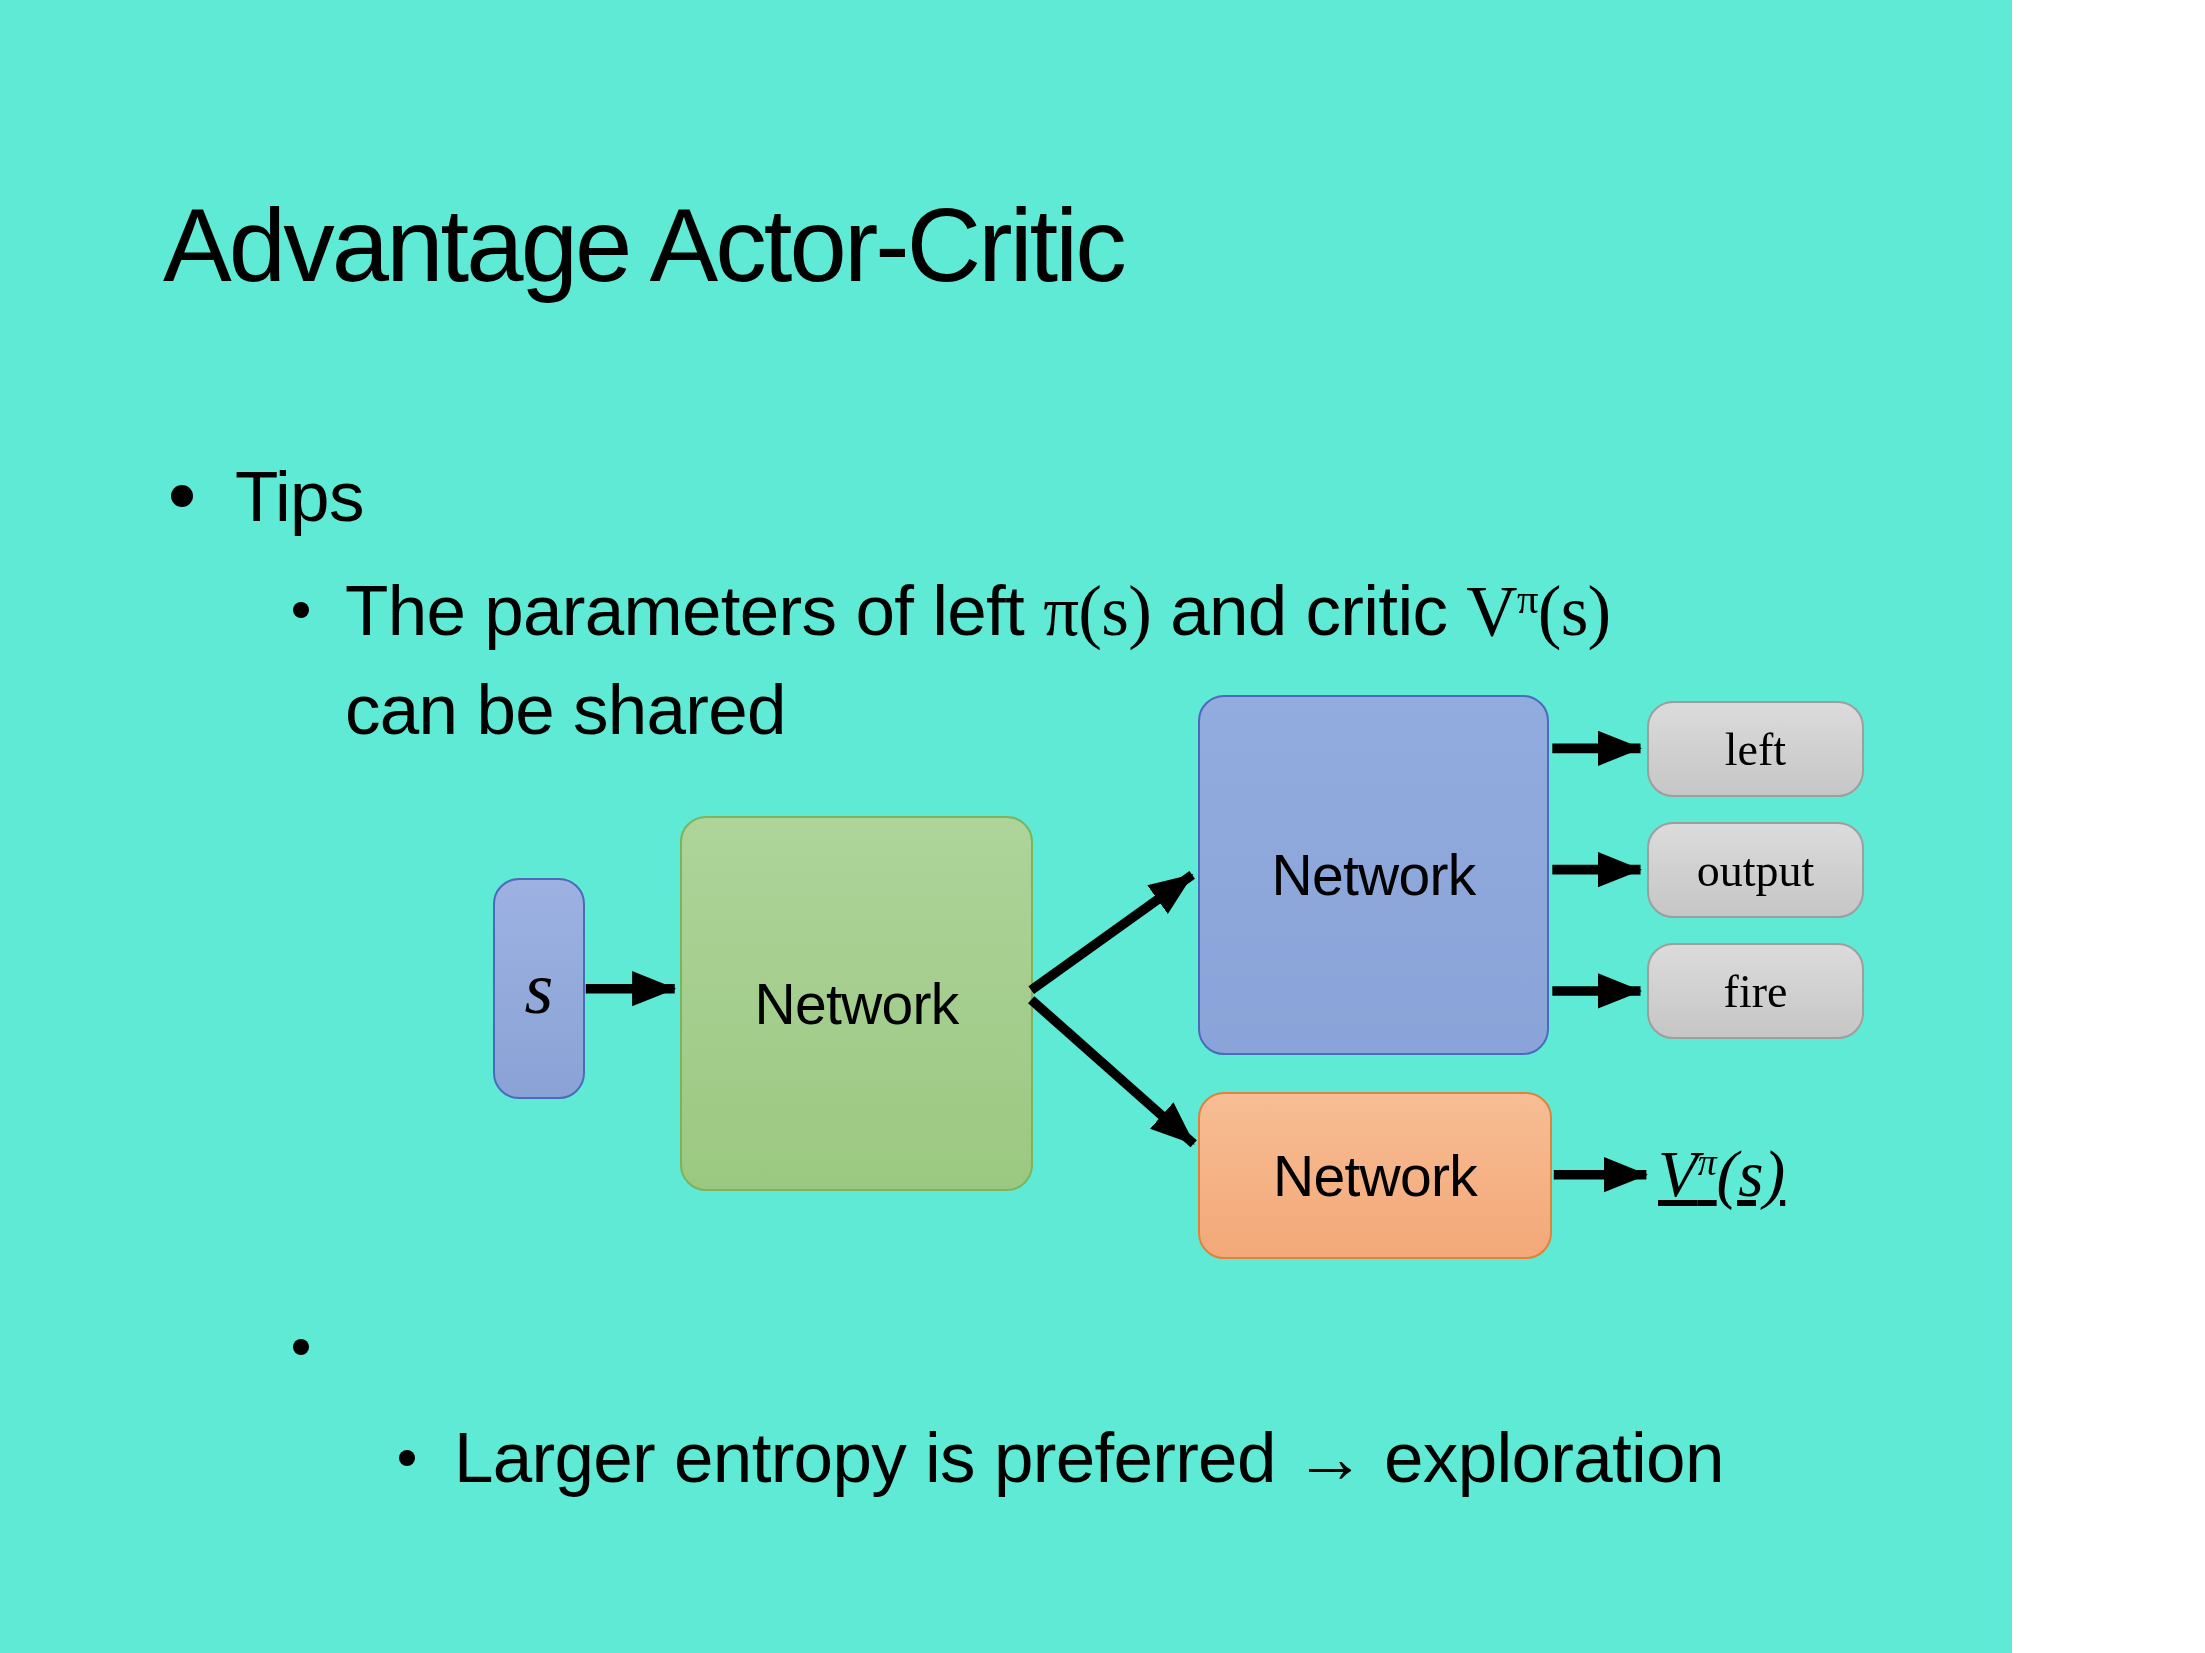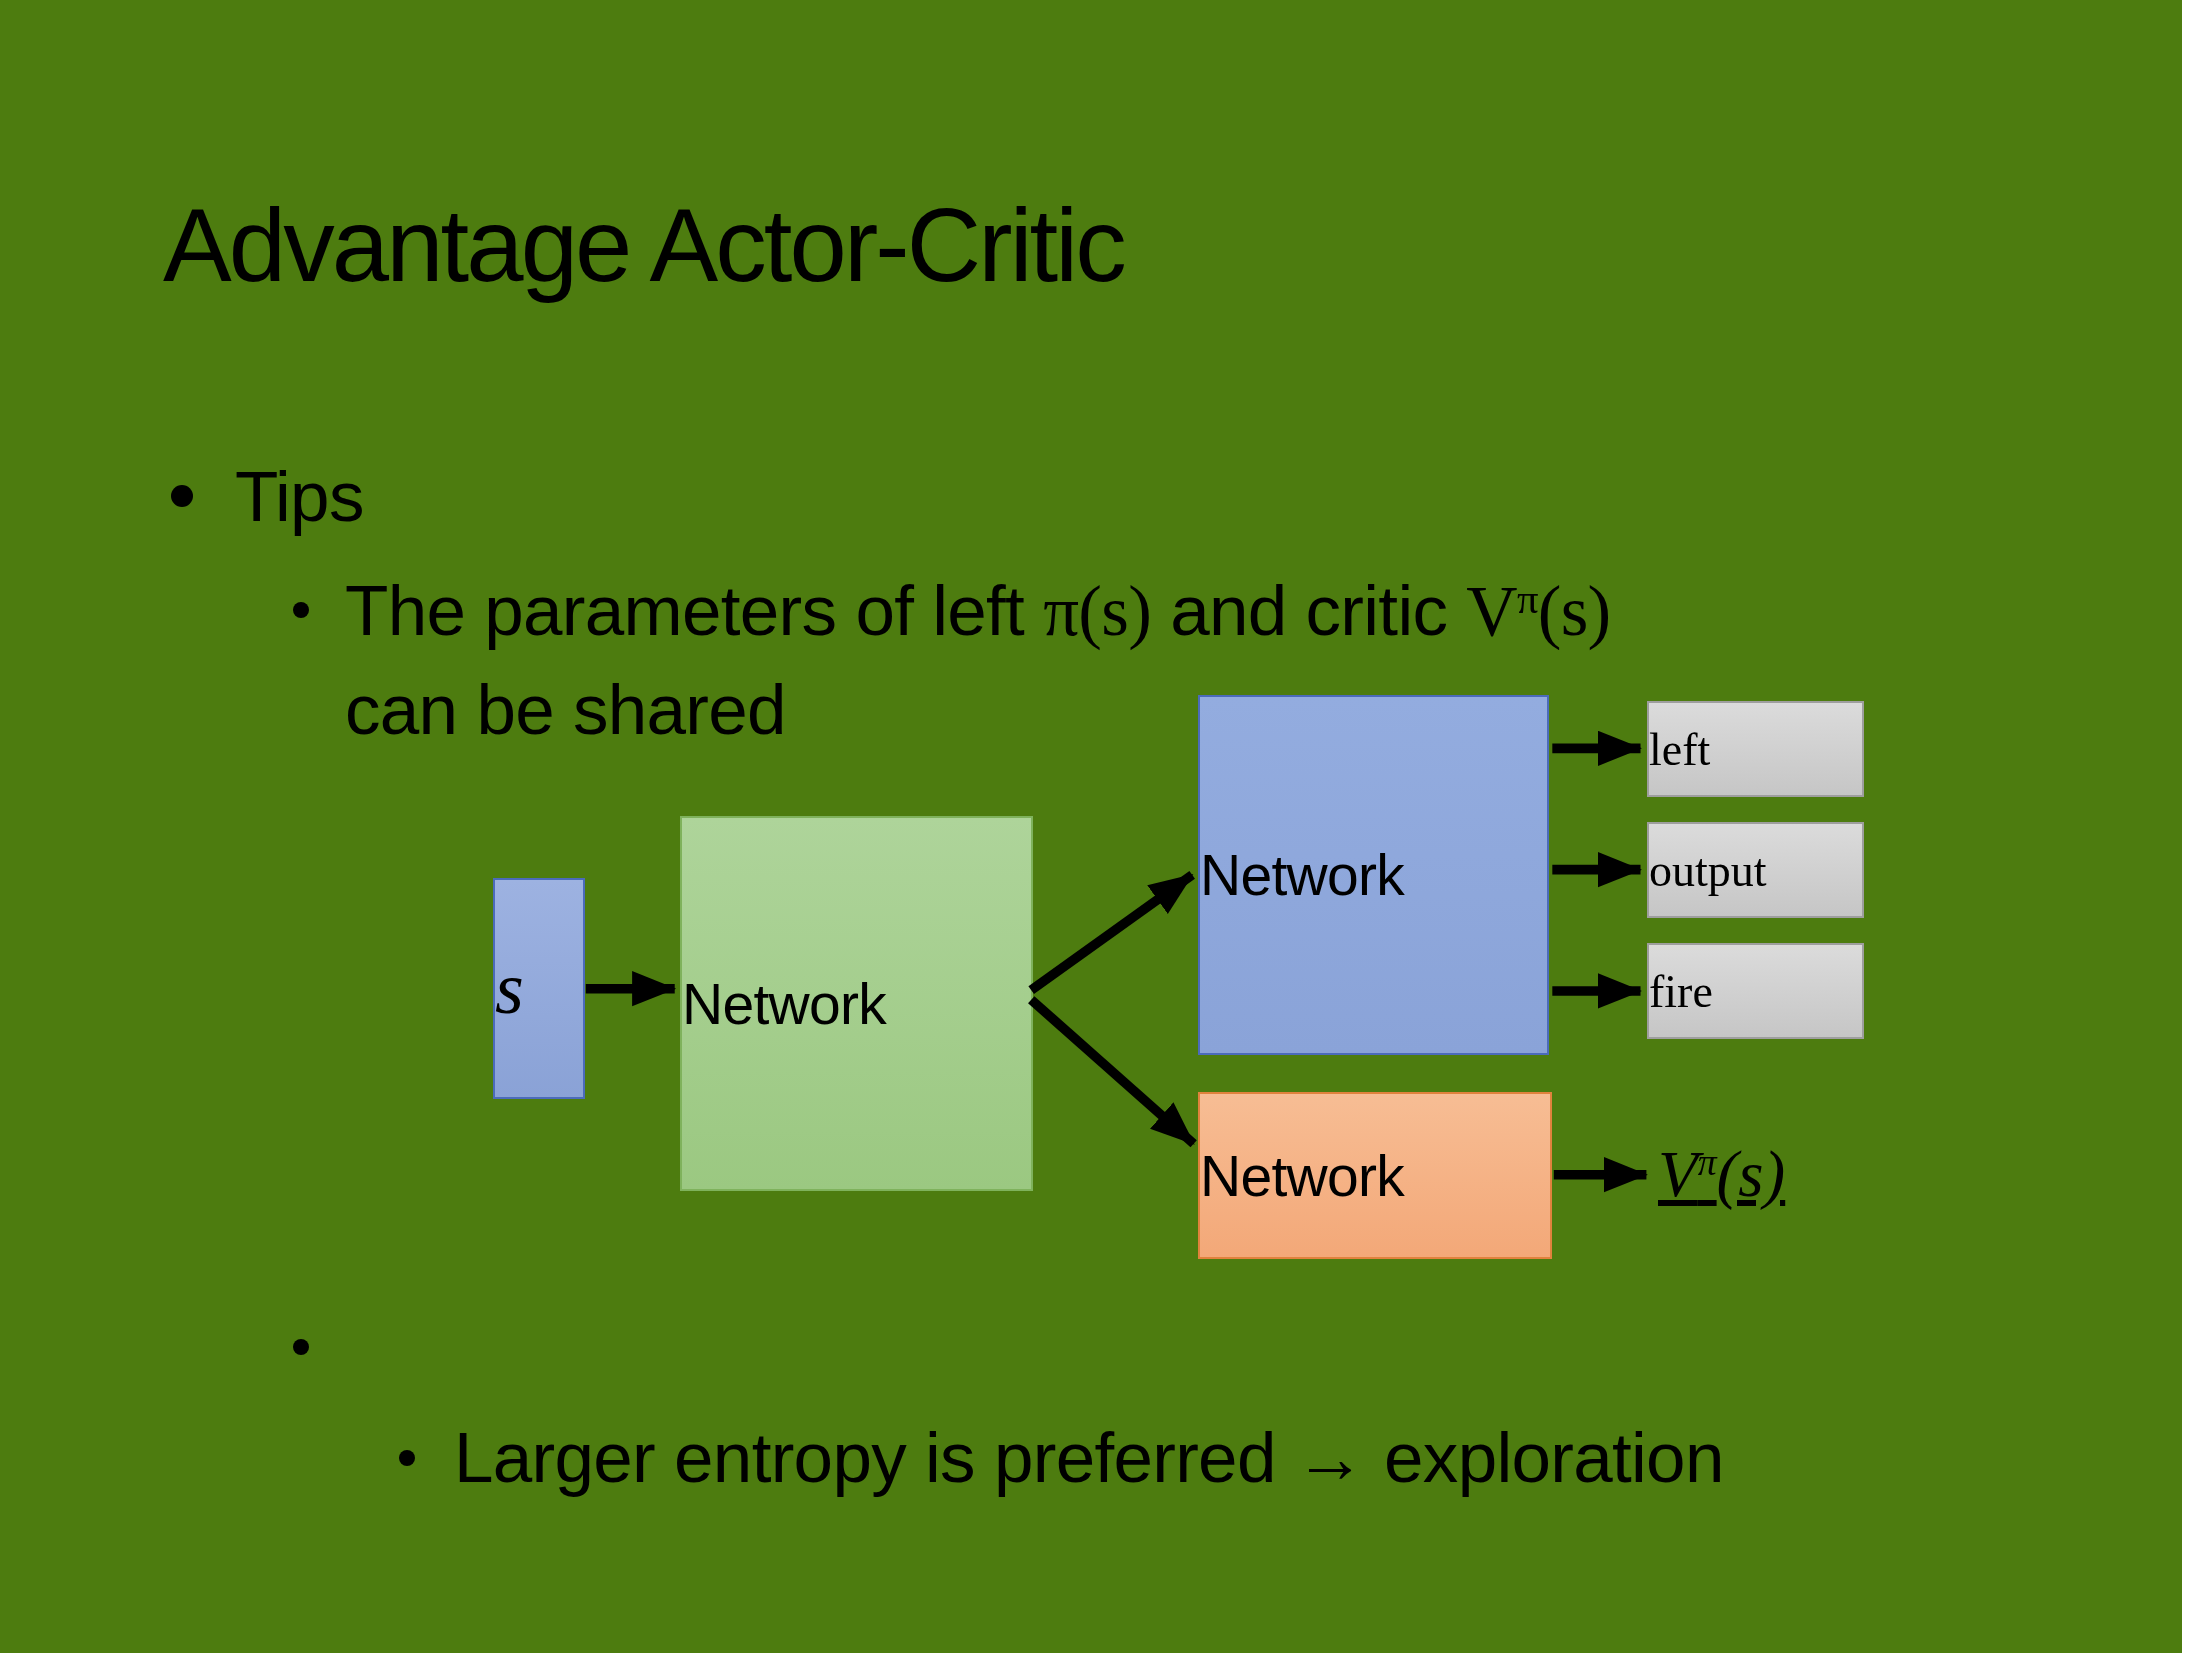--- a/index.html
+++ b/index.html
@@ -3,22 +3,22 @@
 <meta charset="utf-8">
 <style>
   html, body {
     margin: 0; padding: 0;
     width: 2205px; height: 1654px;
     background: #ffffff;
     font-family: "Liberation Sans", sans-serif;
   }
   .slide {
     position: relative;
-    width: 2182px; height: 1654px;
-    background: #4d7c0f;
+    width: 2012px; height: 1654px;
+    background: #5eead4;
     overflow: hidden;
     color: #000;
   }
   .title {
     position: absolute;
     left: 163px; top: 184px;
     font-size: 103px;
     letter-spacing: -2.9px;
     line-height: 1.2;
     color: #000;
@@ -44,21 +44,22 @@
     font-size: 0.60em;
     vertical-align: 0.52em;
     line-height: 0;
   }
   
   .dbox {
     position: absolute;
     box-sizing: border-box;
     display: flex;
     align-items: center;
-    justify-content: flex-start;
+    justify-content: center;
+    border-radius: 26px;
   }
   .netlabel {
     font-size: 57px;
     color: #000;
     letter-spacing: -0.7px;
   }
   .state-box {
     left: 493px; top: 878px; width: 92px; height: 221px;
     background: linear-gradient(180deg, #9db2e1 0%, #8aa2d6 100%);
     border: 2.2px solid #4b6bba;

